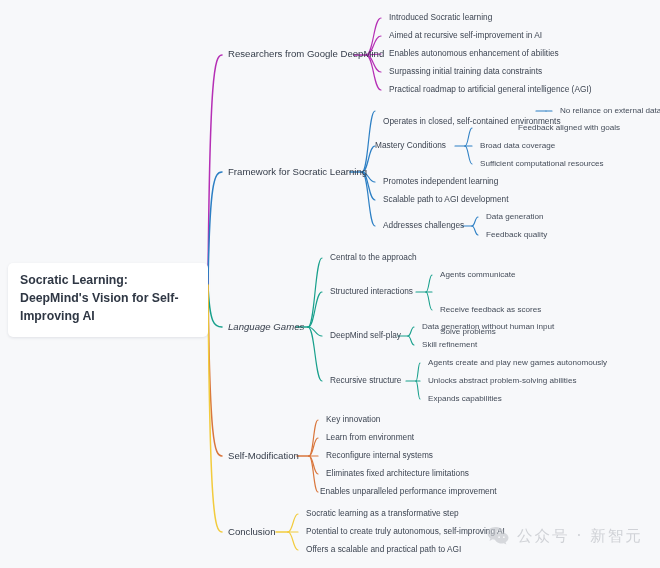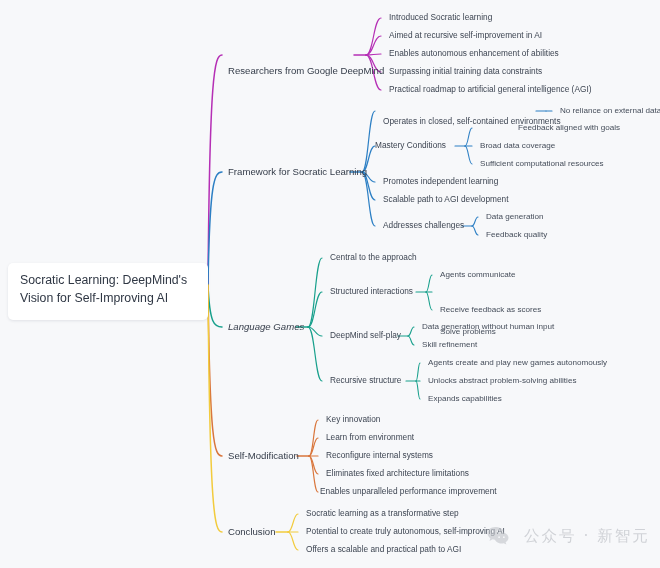--- a/index.html
+++ b/index.html
@@ -36,20 +36,21 @@
   .node-root {
     background: #ffffff;
     border-radius: 5px;
     box-shadow: 0 1px 3px rgba(20,30,60,0.10);
     padding: 9px 12px 12px 12px;
     font-size: 12.3px;
     color: #2f3744;
     line-height: 1.45;
     white-space: normal;
     width: 176px;
+    font-weight: bold;
   }
   .node-l1 {
     font-size: 9.6px;
     color: #343c49;
     transform: translateY(-50%);
   }
   .node-l2 {
     font-size: 8.3px;
     color: #3d4552;
     transform: translateY(-50%);
@@ -58,21 +59,21 @@
     font-size: 8.1px;
     color: #454d5a;
     transform: translateY(-50%);
   }
   .watermark {
     position: absolute;
     left: 487px;
     top: 526px;
     display: flex;
     align-items: flex-start;
-    gap: 15px;
+    gap: 8px;
     opacity: 0.62;
   }
   .watermark-label {
     font-size: 15.5px;
     color: #b9bcc2;
     letter-spacing: 2px;
     font-family: "DejaVu Sans", sans-serif;
   }
   .wechat-icon { display:block; }
 </style>
@@ -129,21 +130,21 @@
       <path d="M 309 456 C 313.5 456, 313.5 474, 318 474" fill="none" stroke="#d9763c" stroke-width="1.2" stroke-linecap="round"></path>
       <path d="M 309 456 C 313.5 456, 313.5 492, 318 492" fill="none" stroke="#d9763c" stroke-width="1.2" stroke-linecap="round"></path>
       <path d="M 208 285 C 209.68 512.24, 214.3 532, 222 532" fill="none" stroke="#f2cb3c" stroke-width="1.5" stroke-linecap="round"></path>
       <path d="M 276 532 C 282 532, 282 532, 288 532" fill="none" stroke="#f2cb3c" stroke-width="1.5" stroke-linecap="round"></path>
       <path d="M 288 532 C 293 532, 293 514, 298 514" fill="none" stroke="#f2cb3c" stroke-width="1.2" stroke-linecap="round"></path>
       <path d="M 288 532 C 293 532, 293 532, 298 532" fill="none" stroke="#f2cb3c" stroke-width="1.2" stroke-linecap="round"></path>
       <path d="M 288 532 C 293 532, 293 550, 298 550" fill="none" stroke="#f2cb3c" stroke-width="1.2" stroke-linecap="round"></path>
     </svg>
   <div id="node-layer">
       <div class="node node-root" style="left: 8px; top: 263px; width: 176px;">Socratic Learning: DeepMind's Vision for Self-Improving AI</div>
-      <div class="node node-l1" style="left: 228px; top: 71px;">Researchers from Google DeepMind</div>
+      <div class="node node-l1" style="left: 228px; top: 54px;">Researchers from Google DeepMind</div>
       <div class="node node-l2" style="left: 389px; top: 18px;">Introduced Socratic learning</div>
       <div class="node node-l2" style="left: 389px; top: 36px;">Aimed at recursive self-improvement in AI</div>
       <div class="node node-l2" style="left: 389px; top: 54px;">Enables autonomous enhancement of abilities</div>
       <div class="node node-l2" style="left: 389px; top: 72px;">Surpassing initial training data constraints</div>
       <div class="node node-l2" style="left: 389px; top: 90px;">Practical roadmap to artificial general intelligence (AGI)</div>
       <div class="node node-l1" style="left: 228px; top: 172px;">Framework for Socratic Learning</div>
       <div class="node node-l2" style="left: 383px; top: 122px;">Operates in closed, self-contained environments</div>
       <div class="node node-l3" style="left: 560px; top: 111px;">No reliance on external data</div>
       <div class="node node-l2" style="left: 375px; top: 146px;">Mastery Conditions</div>
       <div class="node node-l3" style="left: 480px; top: 128px; margin-left: 38px;">Feedback aligned with goals</div>

